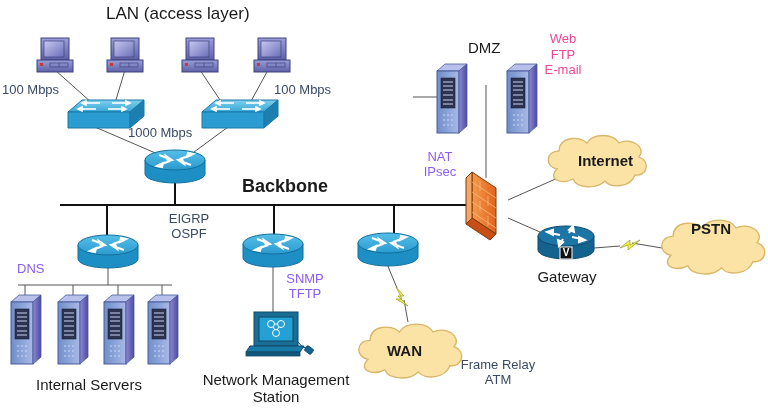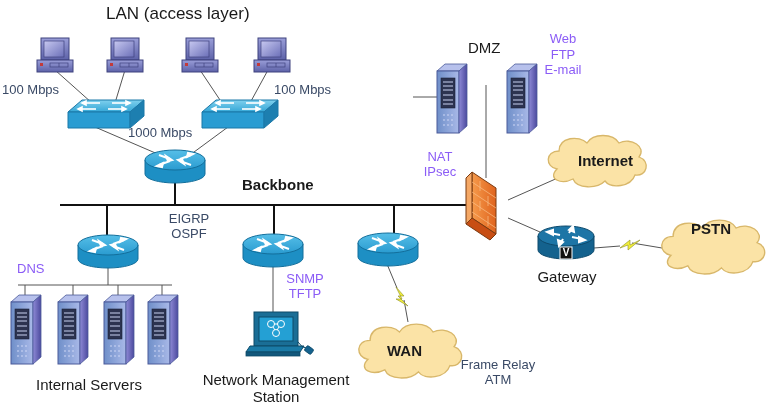--- a/index.html
+++ b/index.html
@@ -2,21 +2,21 @@
 <html><head>
 <meta charset="utf-8">
 <style>
   html,body{margin:0;padding:0;background:#fff;}
   #stage{position:relative;width:768px;height:412px;overflow:hidden;background:#fff;font-family:"Liberation Sans",sans-serif;padding-left:28px;}
   svg{position:absolute;left:0;top:0;}
   .lbl{position:absolute;font-family:"Liberation Sans",sans-serif;line-height:1.15;white-space:nowrap;}
   .dark{color:#1a1a1a;}
   .blue{color:#3a4a66;}
   .red{color:#8b5cf6;}
-  .green{color:#8b5cf6;}
+  .green{color:#ec4899;}
   .center{text-align:center;}
   .bold{font-weight:bold;}
 </style>
 </head>
 <body>
 
 <div id="stage">
 <svg width="768" height="412" viewBox="0 0 768 412">
   <defs>
     <linearGradient id="pcScreen" x1="0" y1="0" x2="1" y2="1">
@@ -234,21 +234,21 @@
   <use href="#cloud" x="713" y="249" transform="translate(713,249) scale(1.05) translate(-713,-249)"></use>
   <use href="#cloud" x="410" y="353" transform="translate(410,353) scale(1.05) translate(-410,-353)"></use>
 </svg>
 
 <div class="lbl dark" style="left:106px;top:4px;font-size:17px;">LAN (access layer)</div>
 
 <div class="lbl blue" style="left:2px;top:83px;font-size:13px;">100 Mbps</div>
 <div class="lbl blue" style="left:274px;top:83px;font-size:13px;">100 Mbps</div>
 <div class="lbl blue" style="left:128px;top:126px;font-size:13px;">1000 Mbps</div>
 
-<div class="lbl dark bold" style="left:242px;top:176px;font-size:15px;">Backbone</div>
+<div class="lbl dark bold" style="left:242px;top:176px;font-size:18px;">Backbone</div>
 
 <div class="lbl blue center" style="left:163px;top:212px;width:52px;font-size:13px;">
   <div>EIGRP</div>
   <div>OSPF</div>
 </div>
 
 <div class="lbl red" style="left:17px;top:262px;font-size:13px;">DNS</div>
 
 <div class="lbl red center" style="left:280px;top:272px;width:50px;font-size:13px;">
   <div>SNMP</div>

